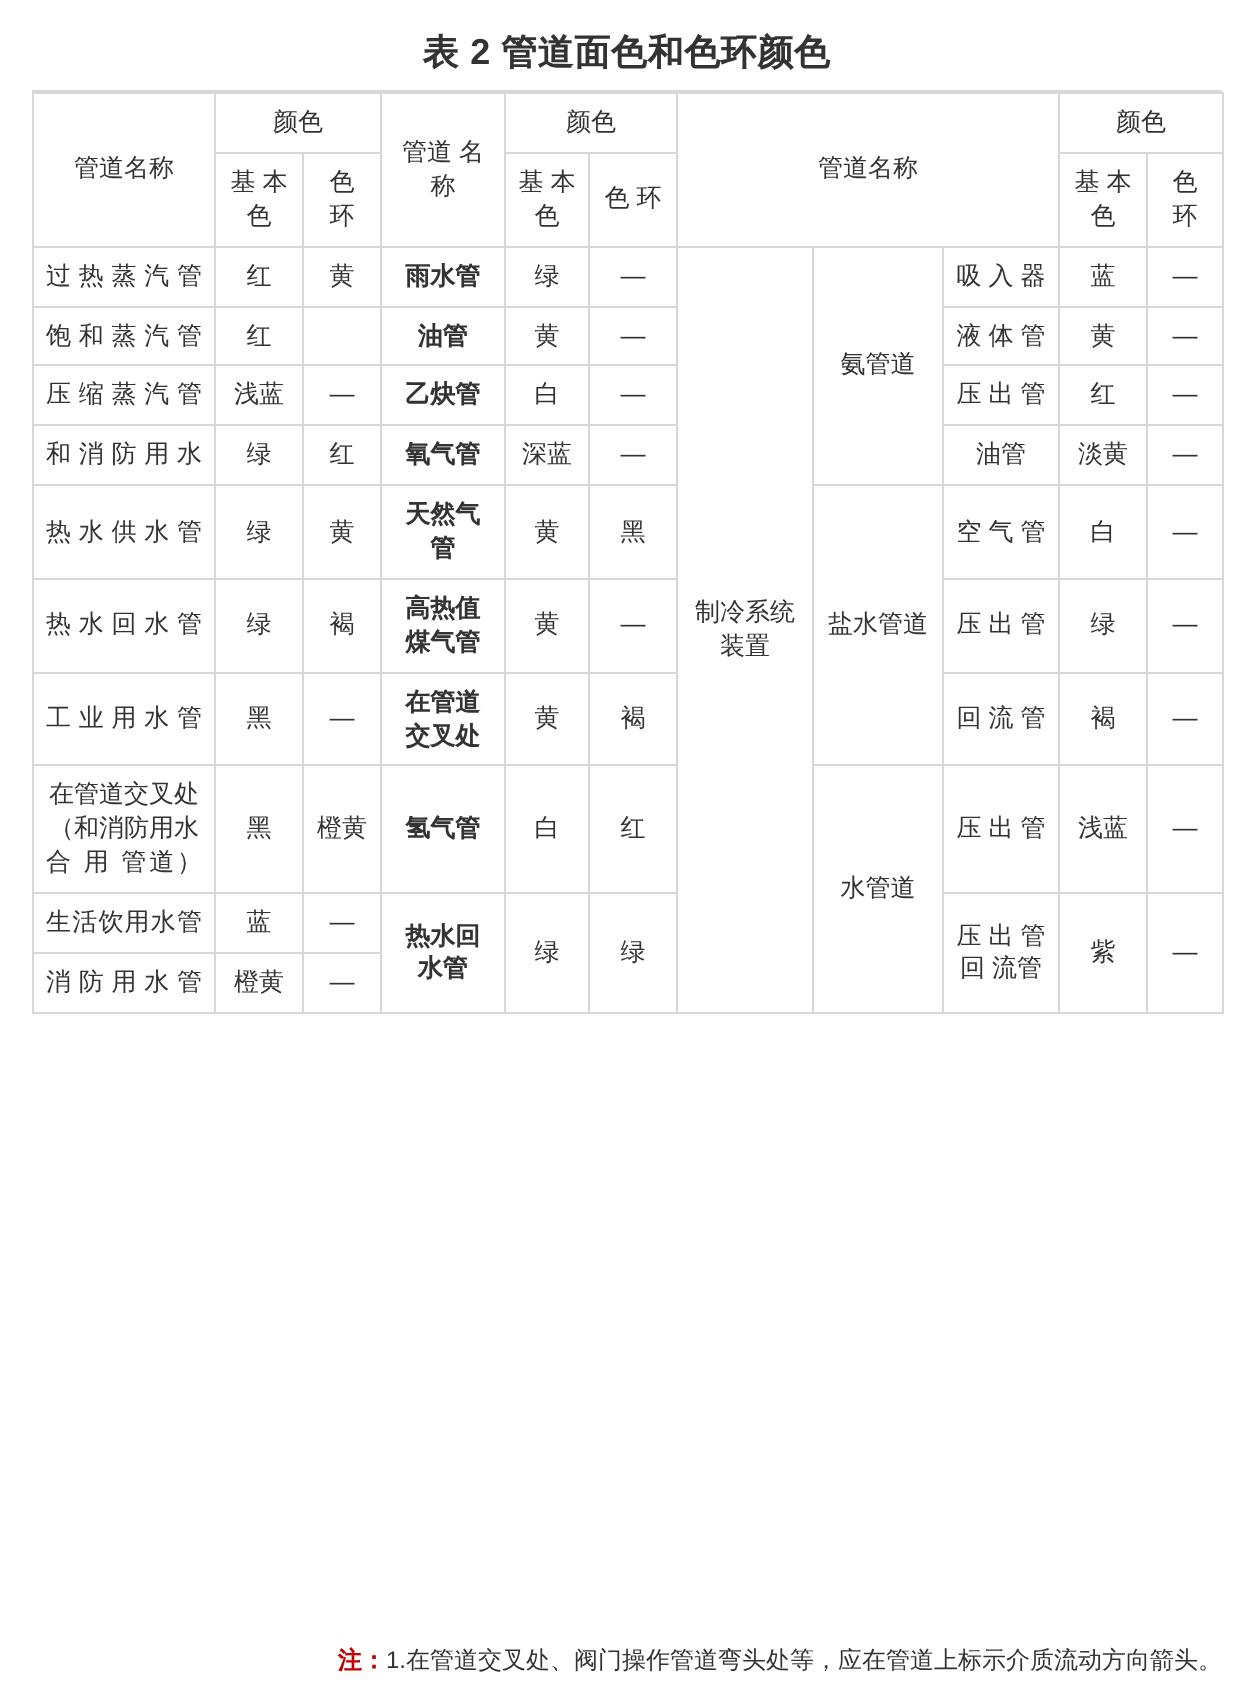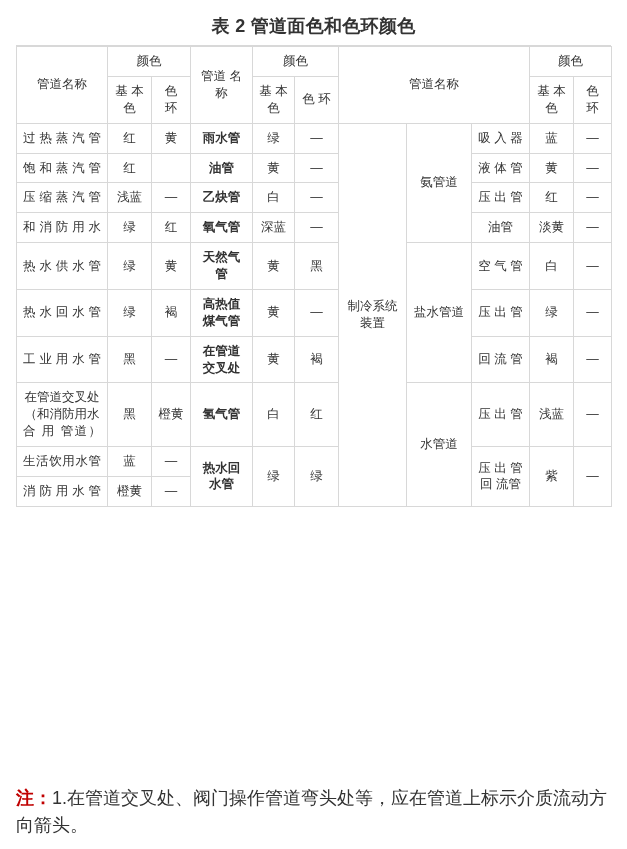--- a/index.html
+++ b/index.html
@@ -60,23 +60,24 @@
   }
   .vcenter {
     text-align: center;
     margin-left: 27px;
   }
   .note {
     position: absolute;
     left: 16px;
     right: 16px;
     bottom: 10px;
-    font-size: 18px;
+    font-size: 12px;
     color: #333333;
     line-height: 1.5;
+    text-align: right;
   }
   .note b {
     color: #c00000;
   }
 </style>
 </head>
 <body>
 
 <div class="page">
 

